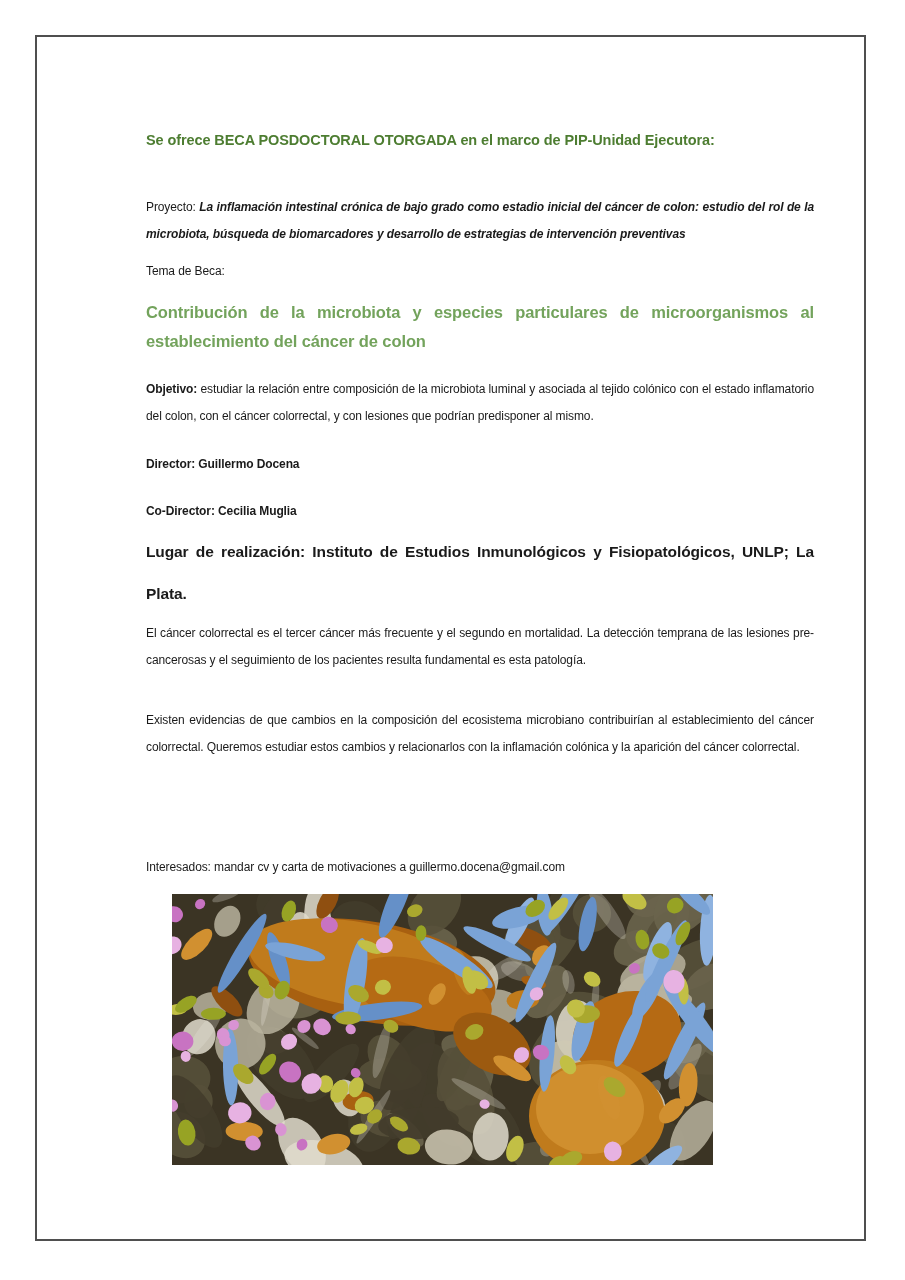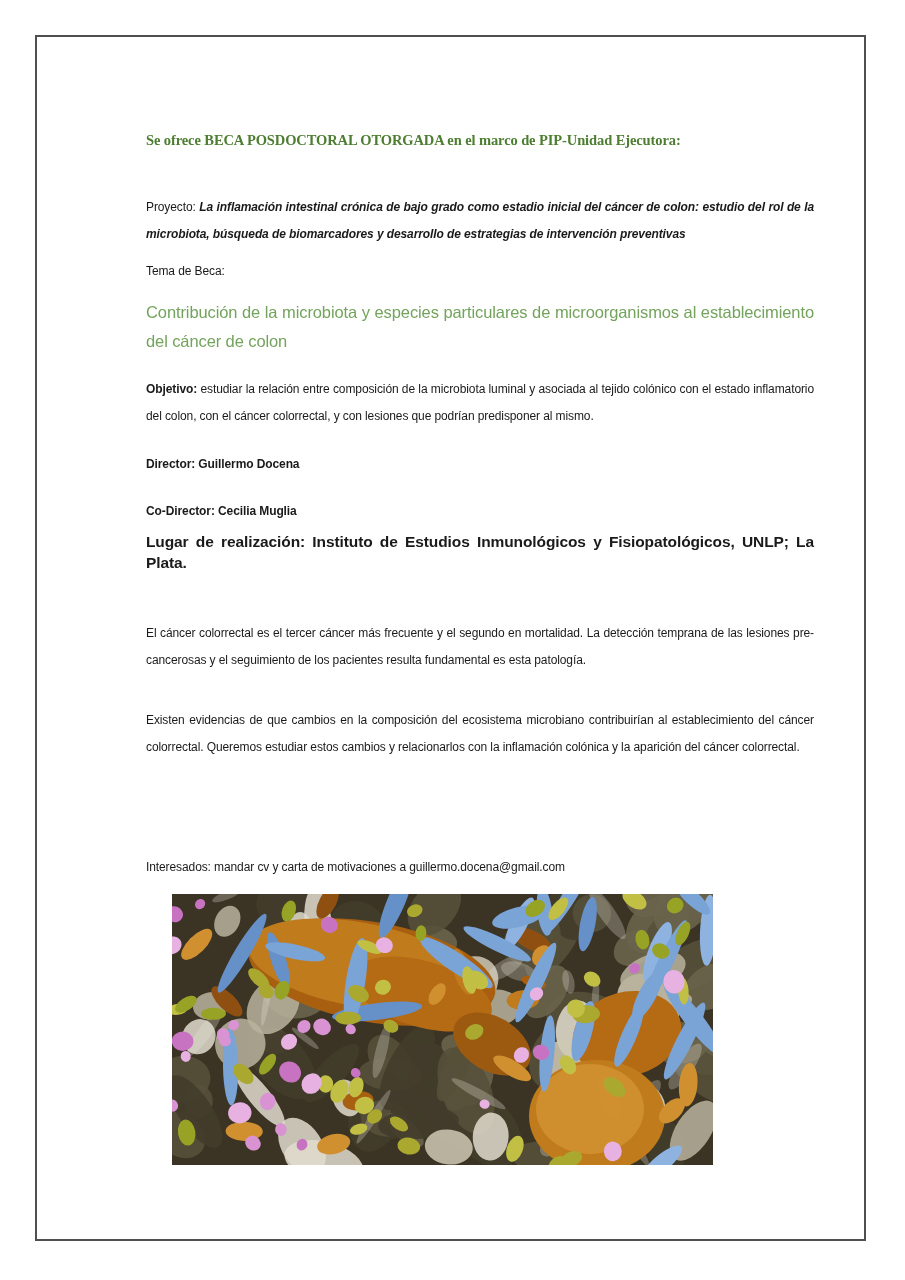--- a/index.html
+++ b/index.html
@@ -37,32 +37,32 @@
   }
   .just{text-align:justify;}
   .b{font-weight:bold;}
   .bi{font-weight:bold;font-style:italic;}
   .heading{
     color:var(--green-dark);
     font-weight:bold;
     font-size:14.5px;
     line-height:20px;
     letter-spacing:-0.1px;
-    font-family:Liberation Serif, serif;
   }
   .subtitle{
     color:var(--green-mid);
     font-size:16.5px;
     line-height:29px;
     letter-spacing:-0.1px;
+    font-weight:bold;
   }
   .lugar{
     font-weight:bold;
     font-size:15.5px;
-    line-height:21px;
+    line-height:42px;
     color:var(--ink);
     letter-spacing:-0.1px;
   }
   .figure{
     position:absolute;
     left:170px;top:892px;
     width:541px;height:271px;
     overflow:hidden;
   }
   .figure svg{display:block;}

